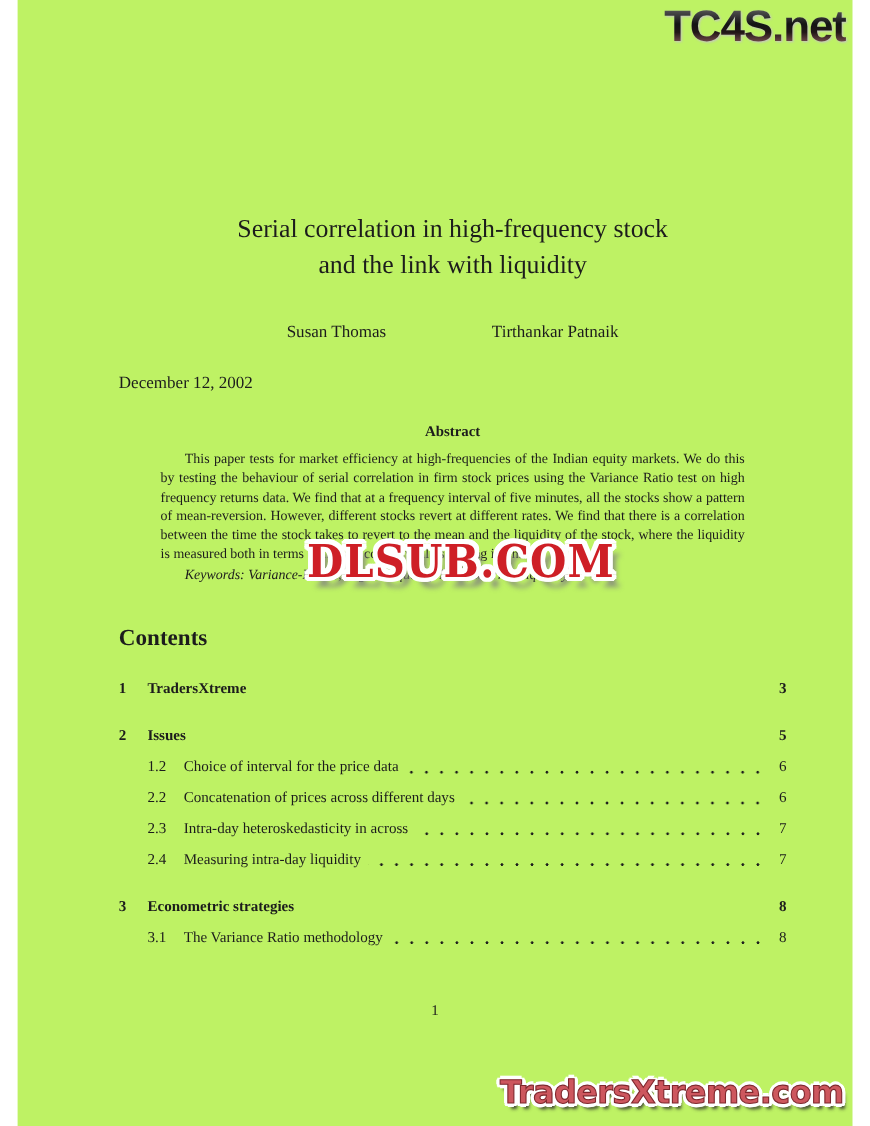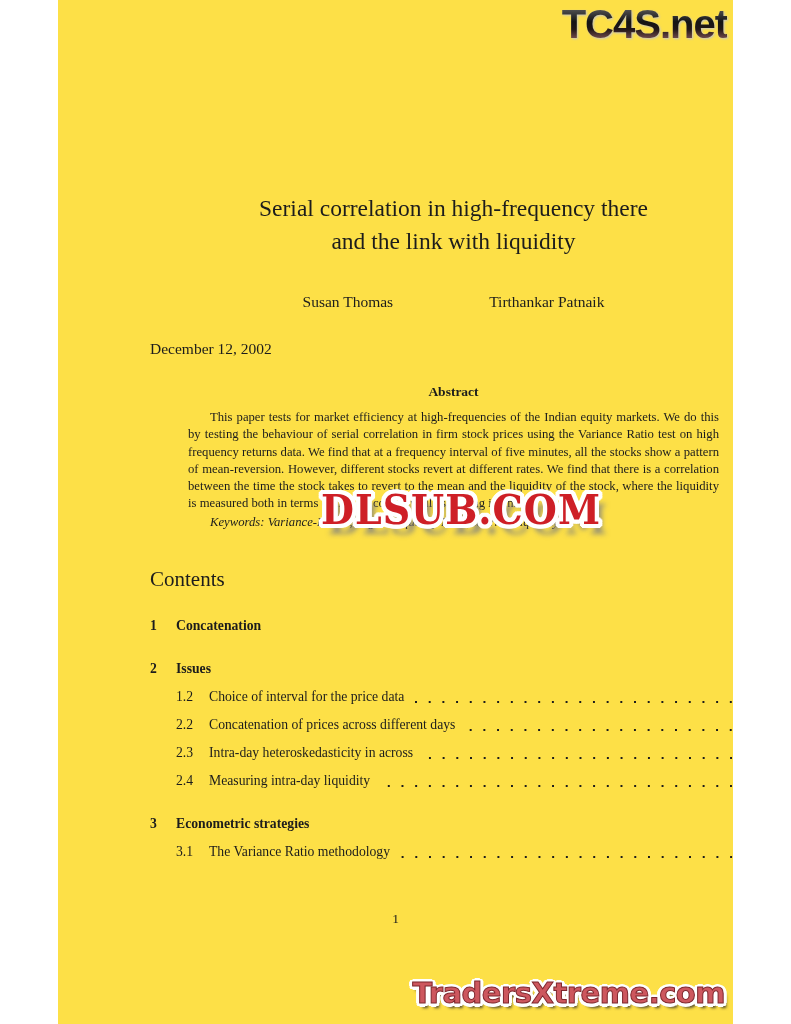--- a/index.html
+++ b/index.html
@@ -1,19 +1,19 @@
 <!DOCTYPE html>
 <html><head>
 <meta charset="utf-8">
 <style>
   * { margin:0; padding:0; box-sizing:border-box; }
   html,body { background:#ffffff; }
   .page {
-    position:relative; width:675px; height:1024px; margin:0 auto;
-    background:#fde047; overflow:hidden;
+    position:relative; width:759px; height:1024px; margin:0 auto;
+    background:#bef264; overflow:hidden;
     font-family:"Liberation Serif", serif; color:#1c1c1c;
   }
 
   
   .tc4s-logo {
     position:absolute; top:2px; right:6px;
     font-family:"Liberation Sans", sans-serif;
     font-weight:bold; font-size:40px; letter-spacing:-1px; line-height:1.1;
     background:linear-gradient(180deg,#8d8d8d 0%,#4a4a4a 20%,#141414 45%,#211717 62%,#6e4848 82%,#9a6a6a 100%);
     -webkit-background-clip:text; background-clip:text; color:transparent;
@@ -24,21 +24,21 @@
   .content { position:absolute; left:92px; top:0; width:607px; }
   .paper-title { margin-top:192px; text-align:center; font-size:23.5px; line-height:33px; }
   .authors { margin-top:34px; display:flex; justify-content:center; gap:96px; font-size:15.5px; line-height:20px; }
   .date { margin-top:27px; text-align:left; font-size:15.5px; line-height:20px; }
   .abstract-heading { margin-top:24px; text-align:center; font-weight:bold; font-size:13.5px; line-height:17px;font-family:Liberation Serif, serif; }
   .abstract-body { margin:9px 38px 0 38px; font-size:12.7px; line-height:17.3px; text-align:justify; }
   .abstract-body .para { text-indent:22px; }
   .keywords { margin:1px 38px 0 38px; font-size:12.7px; line-height:17.3px; font-style:italic; text-indent:22px; }
 
   
-  .contents-heading { margin-top:35px; font-size:21px; font-weight:normal; line-height:26px; }
+  .contents-heading { margin-top:35px; font-size:21px; font-weight:bold; line-height:26px; }
   .toc { }
   .toc-row { display:flex; align-items:baseline; font-size:13.7px; line-height:18px; }
   .toc-row.level1 { font-weight:bold; margin-top:25px; }
   .toc-row.level2 { margin-top:10px; padding-left:26px; }
   .toc-num { flex:0 0 26px; }
   .level2 .toc-num { flex:0 0 33px; }
   .toc-fill { flex:1; }
   .leader {
     flex:1; align-self:flex-end; height:4px; margin:0 5px 2px 7px;
     background-image:radial-gradient(circle at center, #1c1c1c 1.15px, transparent 1.5px);
@@ -79,21 +79,21 @@
 </head>
 <body>
 
 <div class="page">
 
   <div class="tc4s-logo">TC4S.net</div>
 
   <div class="content">
 
     <div class="paper-title">
-      <div>Serial correlation in high-frequency there</div>
+      <div>Serial correlation in high-frequency stock</div>
       <div>and the link with liquidity</div>
     </div>
 
     <div class="authors">
       <span>Susan Thomas</span>
       <span>Tirthankar Patnaik</span>
     </div>
 
     <div class="date">December 12, 2002</div>
 
@@ -103,21 +103,21 @@
       <div class="para">This paper tests for market efficiency at high-frequencies of the Indian equity markets. We do this by testing the behaviour of serial correlation in firm stock prices using the Variance Ratio test on high frequency returns data. We find that at a frequency interval of five minutes, all the stocks show a pattern of mean-reversion. However, different stocks revert at different rates. We find that there is a correlation between the time the stock takes to revert to the mean and the liquidity of the stock, where the liquidity is measured both in terms of impact cost as well as trading intensity.</div>
     </div>
 
     <div class="keywords">Keywords: Variance-Ratios, High Frequency Data, Market Liquidity</div>
 
     <div class="contents-heading">Contents</div>
 
     <div class="toc">
         <div class="toc-row level1">
           <span class="toc-num">1</span>
-          <span class="toc-title">Concatenation</span>
+          <span class="toc-title">TradersXtreme</span>
           <span class="toc-fill"></span>
           <span class="toc-page">3</span>
         </div>
         <div class="toc-row level1">
           <span class="toc-num">2</span>
           <span class="toc-title">Issues</span>
           <span class="toc-fill"></span>
           <span class="toc-page">5</span>
         </div>
         <div class="toc-row level2">

